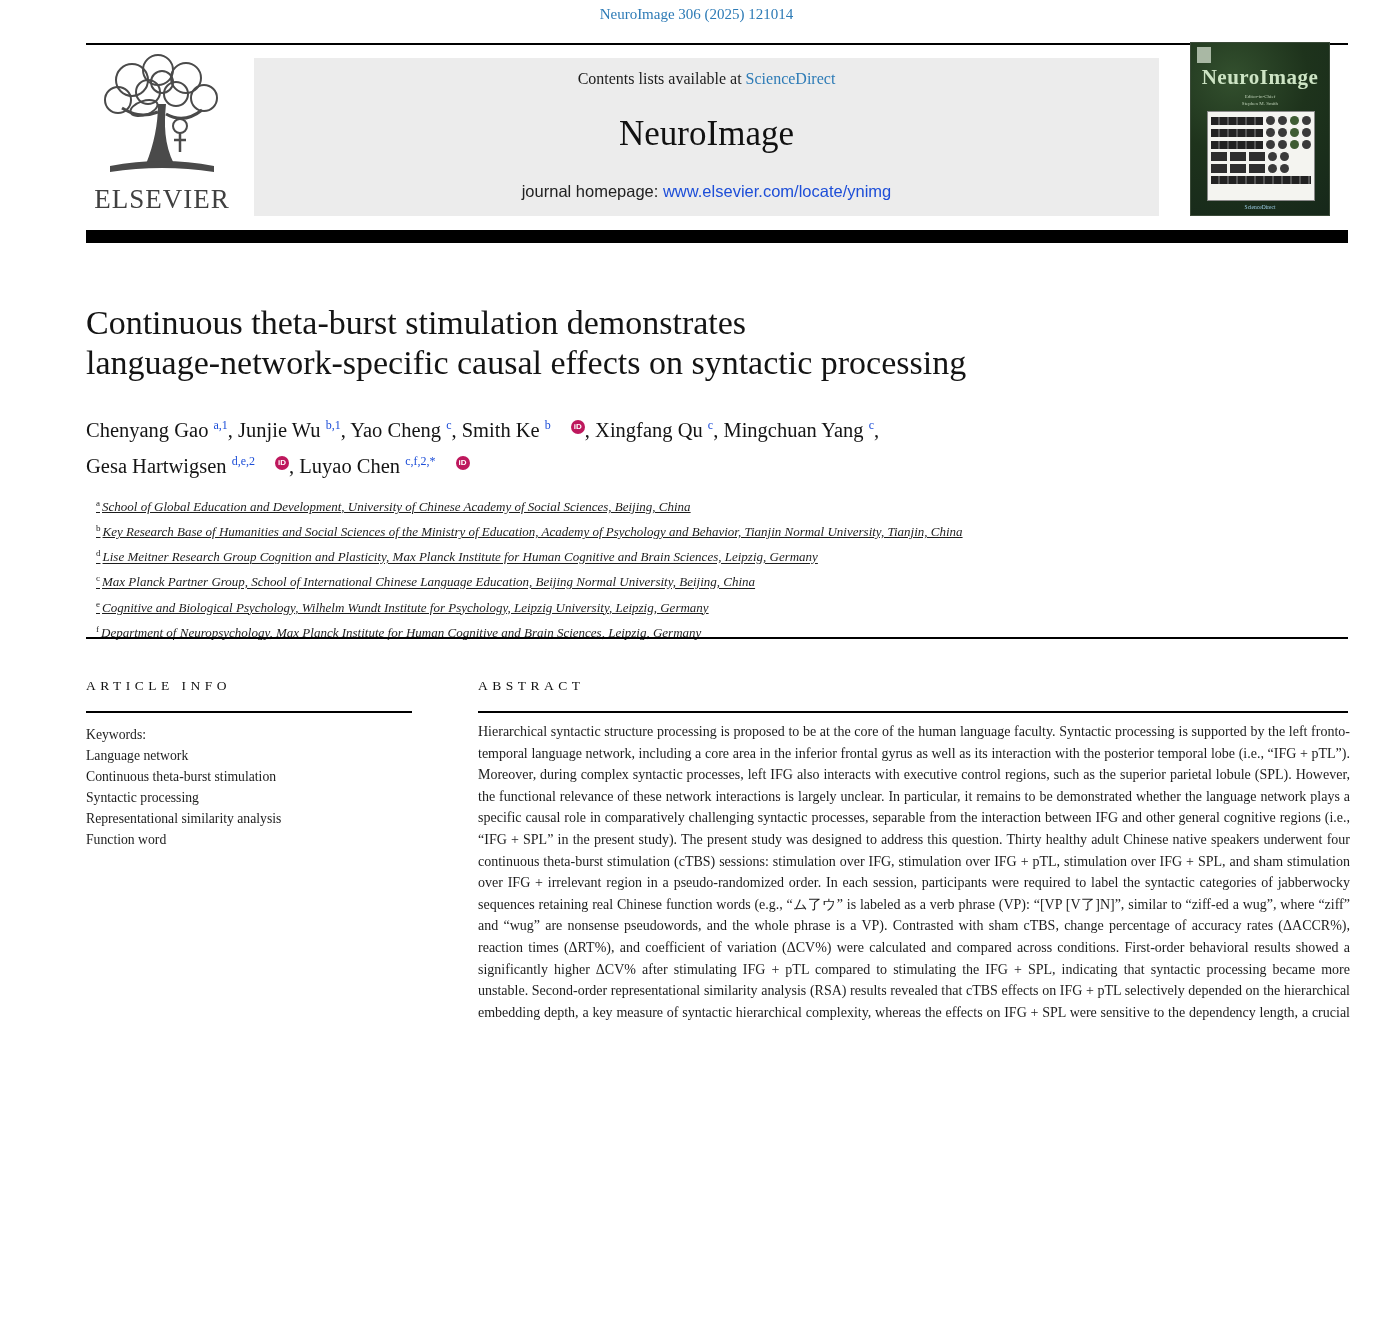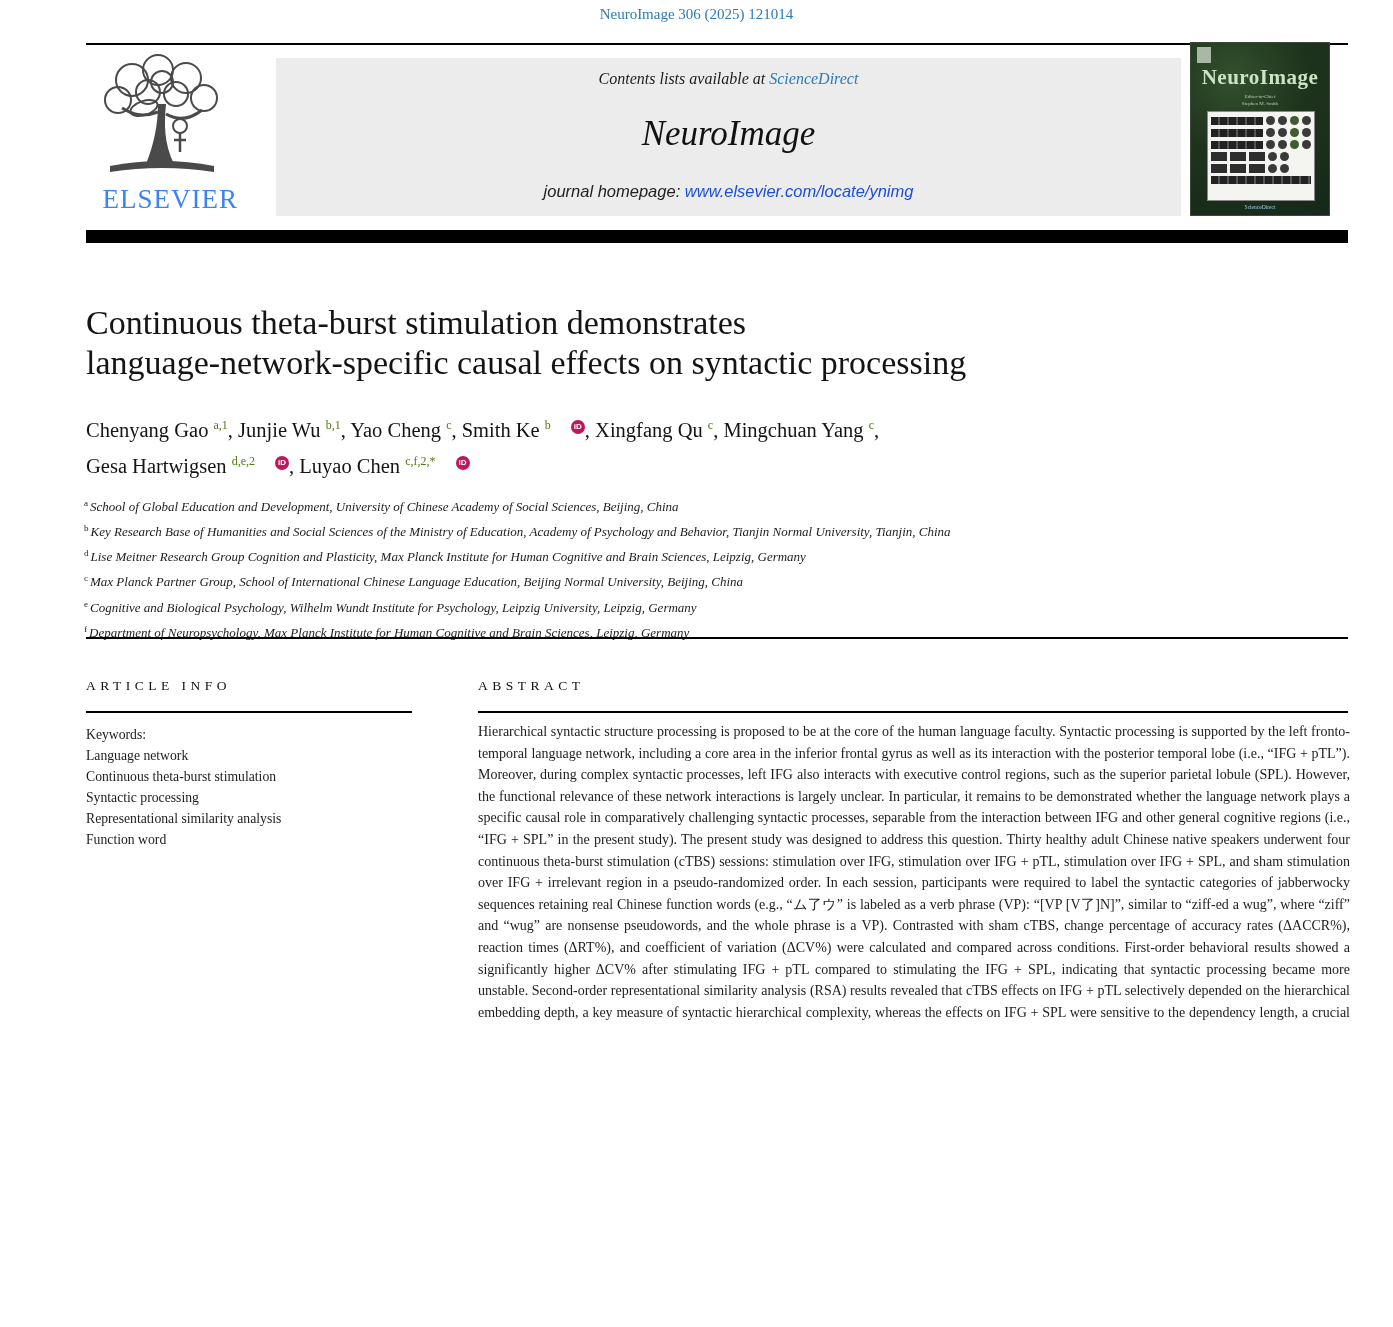--- a/index.html
+++ b/index.html
@@ -12,25 +12,25 @@
 
   .rule { position:absolute; left:86px; width:1262px; background:#000; }
   .rule-top { top:43px; height:2px; }
   .rule-thick { top:230px; height:13px; }
   .rule-mid { top:637px; height:2px; }
   .rule-bottom { top:1309px; height:2px; }
 
   
   .logo-block { position:absolute; left:86px; top:52px; width:152px; height:166px; }
   .logo-tree { display:block; margin:0 auto; }
-  .logo-word { font-size:27px; color:#3b82f6; letter-spacing:1px; font-weight:400;
-               text-align:right; margin-top:2px; font-family:"Liberation Serif", serif; }
-
-  .head-box { position:absolute; left:276px; top:58px; width:905px; height:158px;
-              background:#ececec; text-align:center;font-style:italic; }
+  .logo-word { font-size:27px; color:#404040; letter-spacing:1px; font-weight:400;
+               text-align:center; margin-top:2px; font-family:"Liberation Serif", serif; }
+
+  .head-box { position:absolute; left:254px; top:58px; width:905px; height:158px;
+              background:#ececec; text-align:center; }
   .contents-line { margin-top:12px; font-size:16px; color:#1c1c1c; }
   .contents-line a, .link { color:#2d7bb6; text-decoration:none; cursor:pointer; }
   .journal-name { margin-top:26px; font-size:35px; color:#111; }
   .homepage-line { margin-top:28px; font-family:"Liberation Sans", sans-serif;
                    font-size:16.5px; color:#222; }
   .homepage-line .url { color:#1d4ed8; }
 
   
   .cover { position:absolute; left:1190px; top:42px; width:140px; height:174px;
            background:radial-gradient(circle at 30% 20%, #33502e 0%, #1e331c 45%, #16281a 100%);
@@ -49,27 +49,27 @@
   .cp-sq { width:16px; height:9px; background:#2e2e2e; }
   .cp-strip { height:8px; flex:1; background:repeating-linear-gradient(90deg,#222 0 7px,#555 7px 9px); }
   .cover-foot { position:absolute; bottom:4px; left:0; width:100%; text-align:center;
                 font-size:5.5px; color:#9fd0e8; line-height:7px; }
 
   
   .title { position:absolute; left:86px; top:303px; width:1150px;
            font-size:34px; line-height:40px; color:#141414; }
   .authors { position:absolute; left:86px; top:410px; width:1180px;
              font-size:20.5px; line-height:31px; color:#141414; }
-  .authors sup { font-size:12px; color:#4d7c0f; }
+  .authors sup { font-size:12px; color:#1d4ed8; }
   .orcid { display:inline-block; width:14px; height:14px; border-radius:50%;
            background:#be185d; color:#fff; font-family:"Liberation Sans", sans-serif;
            font-size:8px; font-weight:bold; text-align:center; line-height:14px;
            vertical-align:super; margin-left:20px; cursor:pointer; }
-  .affils { position:absolute; left:84px; top:493px; width:1260px;
-            font-style:italic; font-size:13px; line-height:20.8px; color:#1c1c1c; }
+  .affils { position:absolute; left:96px; top:493px; width:1260px;
+            font-style:italic; font-size:13px; line-height:20.8px; color:#1c1c1c;text-decoration:underline; }
   .affils sup { font-size:9px; font-style:normal; margin-right:2px; }
 
   .sec-head { position:absolute; font-size:13.5px; letter-spacing:4.5px; color:#111; }
   .sec-head-left { left:86px; top:678px; }
   .sec-head-right { left:478px; top:678px; }
   .sec-rule { position:absolute; height:1.5px; background:#000; top:711px; }
   .sec-rule-left { left:86px; width:326px; }
   .sec-rule-right { left:478px; width:870px; }
 
   .keywords { position:absolute; left:86px; top:724px; width:340px;

